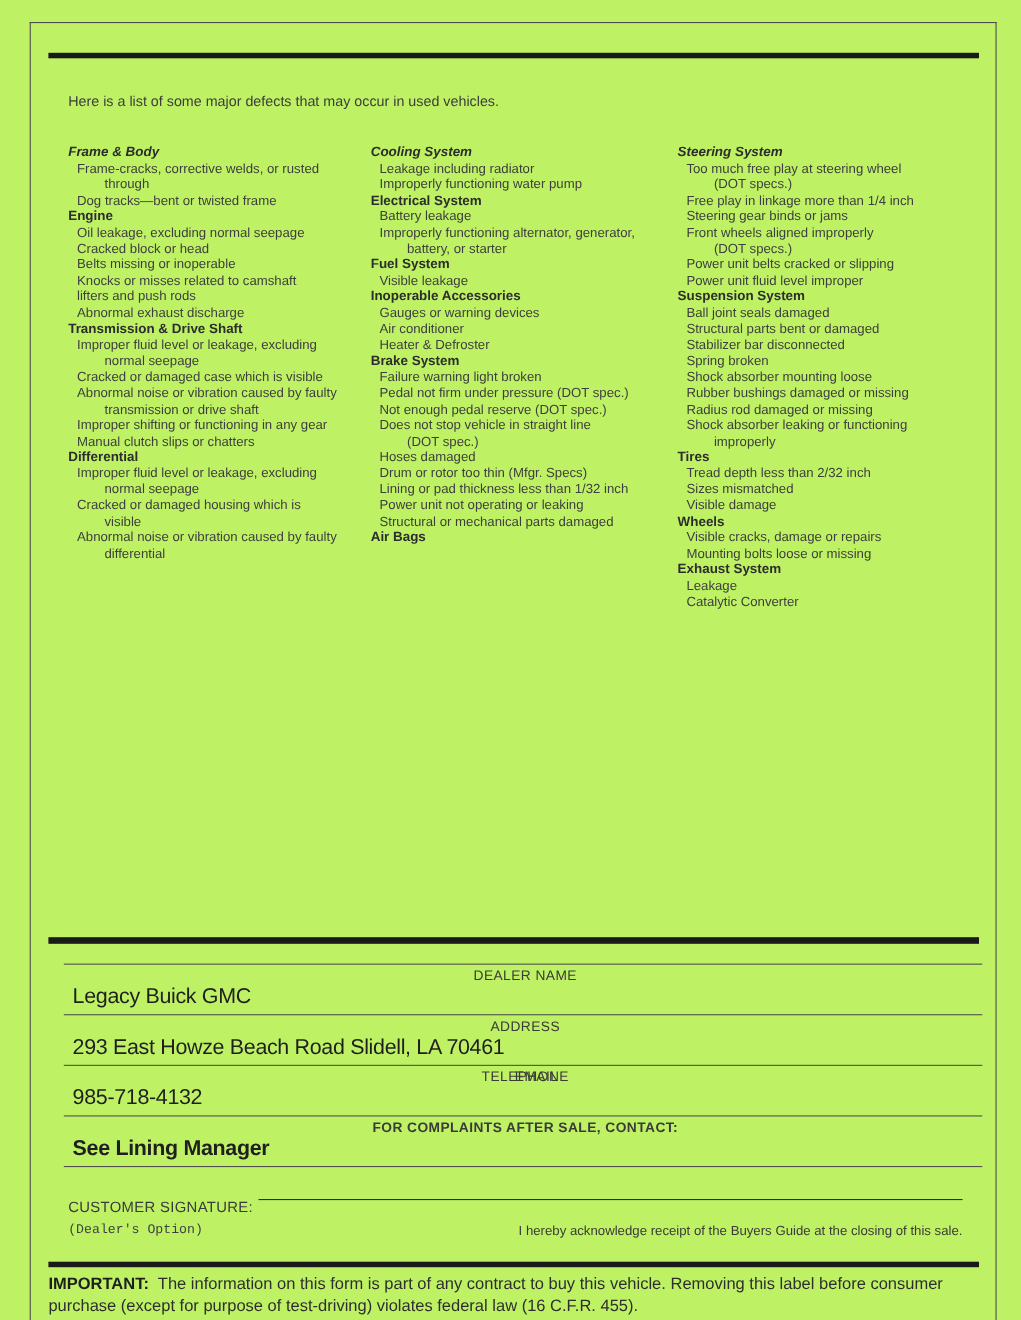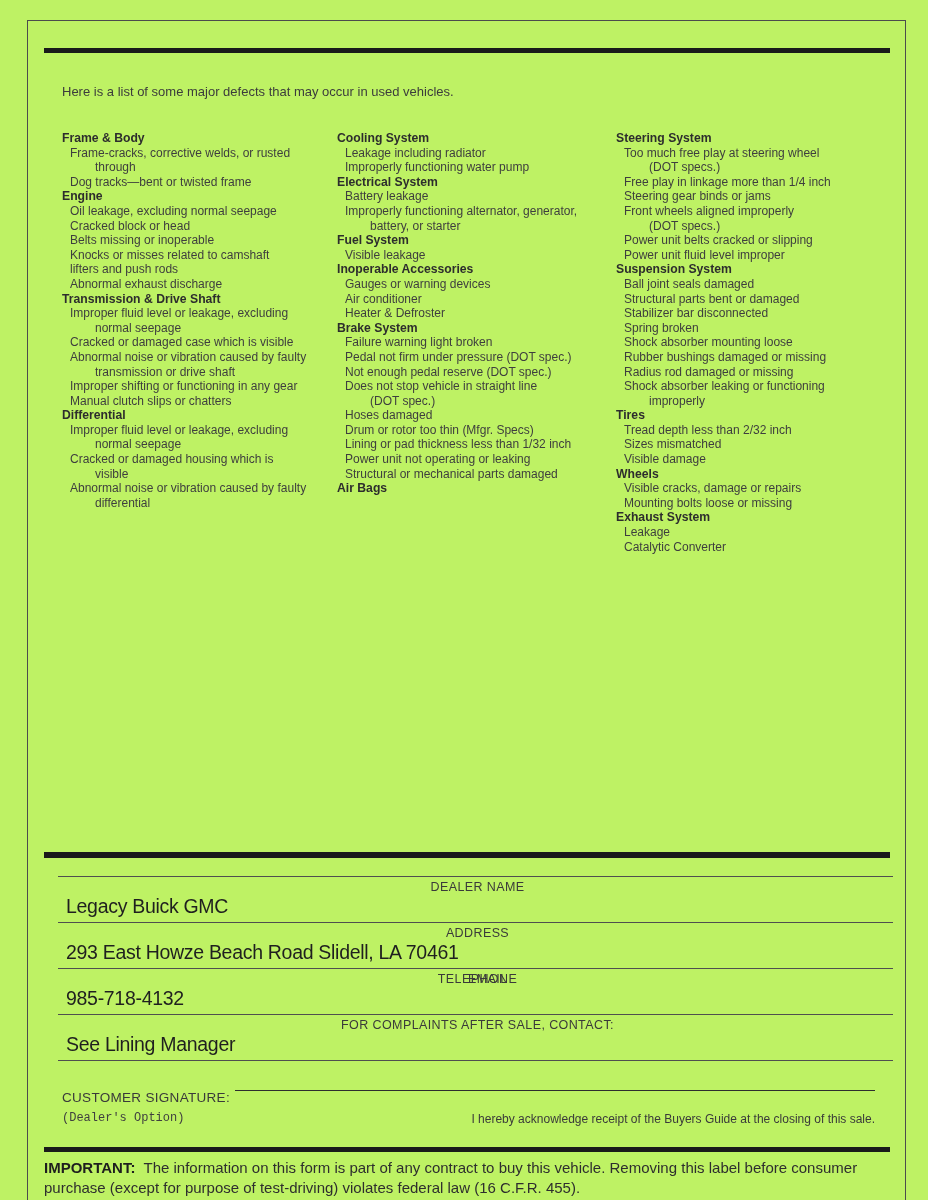--- a/index.html
+++ b/index.html
@@ -37,35 +37,35 @@
 
   
   .columns {
     position:absolute; left:62px; top:131px; width:830px;
     display:grid; grid-template-columns:275px 279px 276px;
   }
   .section-heading {
     font-size:12.2px; font-weight:bold; color:#2d2d2d;
     line-height:14.6px; margin-top:0;
   }
-  .section-heading.first { margin-top:0; }
+  .section-heading.first { margin-top:0;font-style:italic; }
   .item-line  { font-size:12px; line-height:14.6px; color:#3e3e3e; padding-left:8px; }
   .item-cont  { font-size:12px; line-height:14.6px; color:#3e3e3e; padding-left:33px; }
 
   
   .dealer-fields {
     position:absolute; left:58px; top:876px; width:835px;
   }
   .field {
     position:relative;
     border-top:1.3px solid #4f4f4f;
     height:46px;
     padding:3px 0 0 4px;
   }
-  .field:last-child { border-bottom:1.3px solid #4f4f4f; height:47px; }
+  .field:last-child { border-bottom:1.3px solid #4f4f4f; height:47px;font-weight:bold; }
   .field-label {
     font-size:12.5px; color:#3a3a3a; letter-spacing:0.4px;text-align:center;
   }
   .field-label2 {
     position:absolute; left:410px; top:3px;
     font-size:12.5px; color:#3a3a3a; letter-spacing:0.4px;
   }
   .field-value {
     font-size:19.5px; color:#1f1f1f; letter-spacing:-0.3px;
     margin:1px 0 0 4px; white-space:nowrap;

